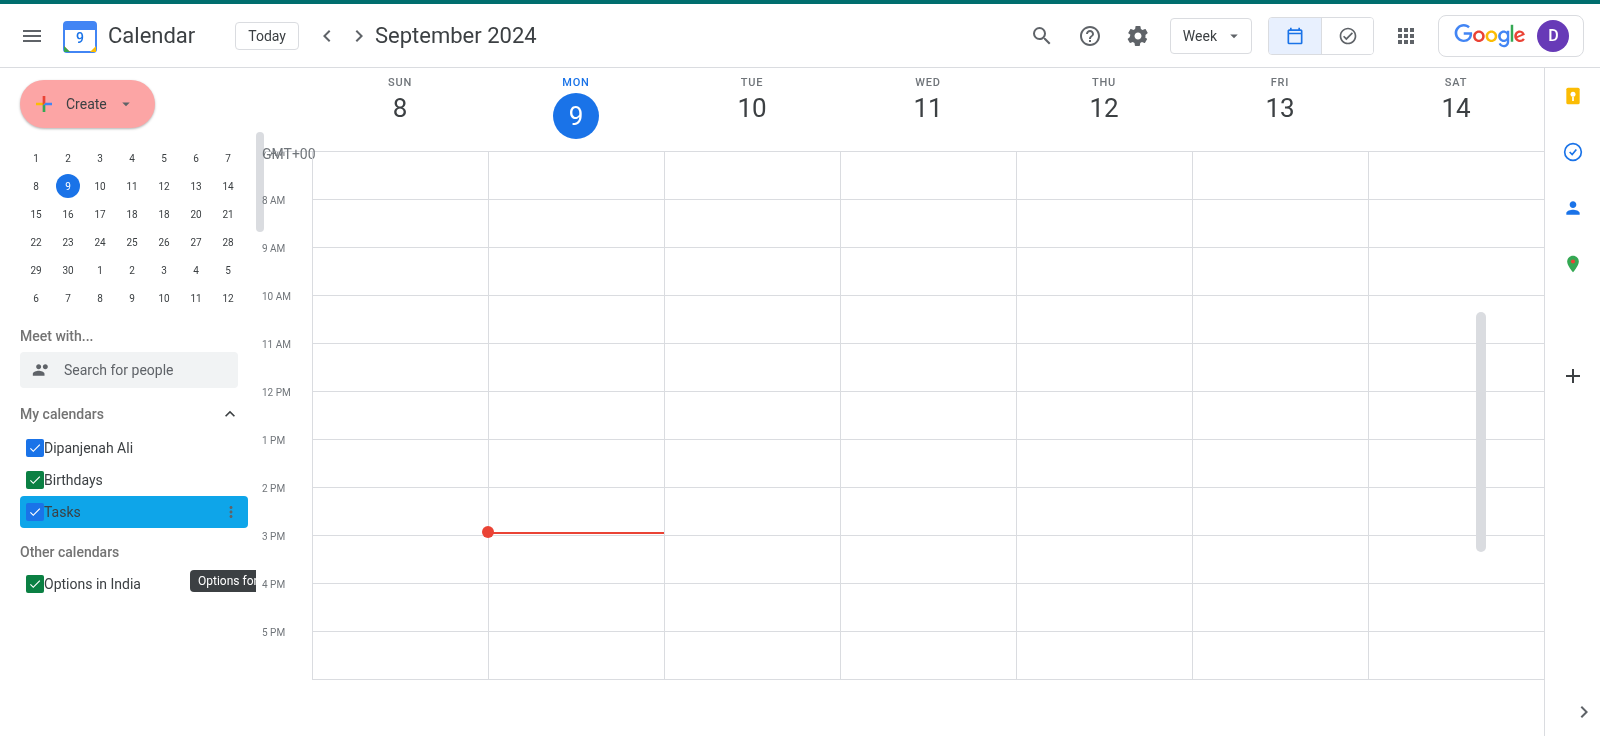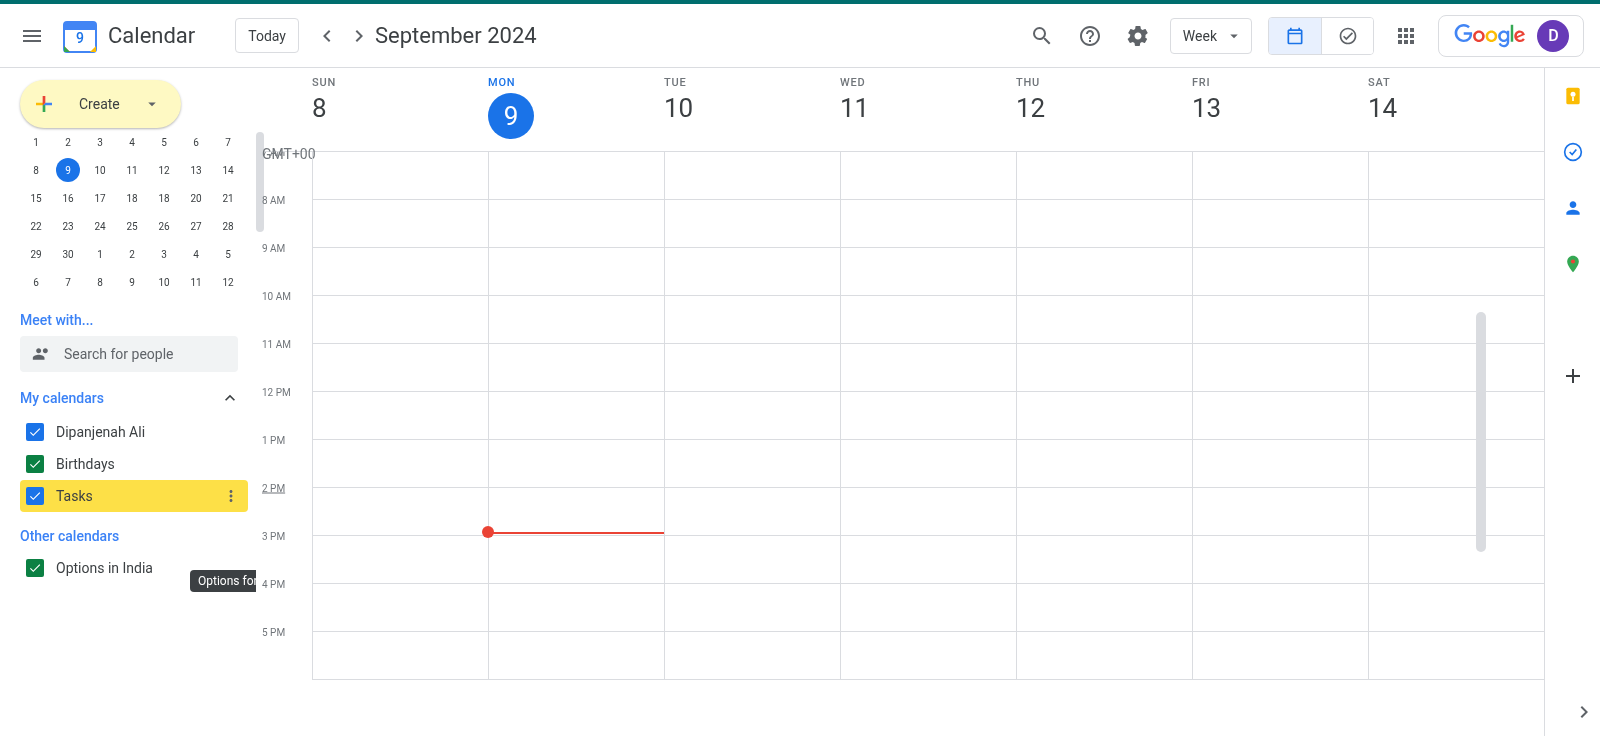--- a/index.html
+++ b/index.html
@@ -3,51 +3,51 @@
 <meta charset="utf-8">
 <style>
 * { box-sizing: border-box; margin: 0; padding: 0; font-family: 'Google Sans', Roboto, Arial, sans-serif; }
 body { background: #fff; color: #3c4043; overflow: hidden; }
 .topstripe { height: 4px; background: #006e6e; }
 .header { height: 64px; display: flex; align-items: center; padding: 0 8px; border-bottom: 1px solid #dadce0; }
 .hbtn { width: 48px; height: 48px; border: none; background: transparent; border-radius: 50%; display: flex; align-items: center; justify-content: center; cursor: pointer; color: #5f6368; }
 .logo { display: flex; align-items: center; margin-left: 4px; margin-right: 40px; }
 .logoimg { width: 40px; height: 40px; position: relative; }
 .appname { font-size: 22px; color: #3c4043; margin-left: 8px; text-align: right; }
-.todaybtn { height: 35px; padding: 0 12px; border: 1px solid #dadce0; background: #fff; border-radius: 4px; font-size: 14px; color: #3c4043; cursor: pointer; margin-right: 12px; }
+.todaybtn { height: 28px; padding: 0 12px; border: 1px solid #dadce0; background: #fff; border-radius: 4px; font-size: 14px; color: #3c4043; cursor: pointer; margin-right: 12px; }
 .navarrow { width: 32px; height: 32px; border: none; background: transparent; border-radius: 50%; cursor: pointer; color: #5f6368; display: flex; align-items: center; justify-content: center; }
 .monthlabel { font-size: 22px; color: #3c4043; }
 .spacer { flex: 1; }
 .viewsel { height: 36px; padding: 0 8px 0 12px; border: 1px solid #dadce0; background: #fff; border-radius: 4px; font-size: 14px; color: #3c4043; cursor: pointer; display: flex; align-items: center; gap: 8px; margin: 0 8px; }
 .seggroup { display: flex; border: 1px solid #dadce0; border-radius: 4px; overflow: hidden; margin: 0 8px; }
 .segbtn { width: 52px; height: 36px; border: none; background: #fff; display: flex; align-items: center; justify-content: center; cursor: pointer; color: #5f6368; }
 .segbtn.active { background: #e8f0fe; color: #1a73e8; }
 .segbtn + .segbtn { border-left: 1px solid #dadce0; }
 .glogo { font-size: 22px; font-weight: 500; color: #5f6368; letter-spacing: -1px; margin: 0 8px; border: 1px solid #dadce0; border-radius: 8px; padding: 4px 14px; display: flex; align-items: center; gap: 10px; }
 .avatar { width: 32px; height: 32px; border-radius: 50%; background: #673ab7; color: #fff; display: flex; align-items: center; justify-content: center; font-size: 16px; }
 .main { display: flex; height: calc(100vh - 68px); }
 .sidebar { width: 256px; padding: 12px 8px 0 20px; overflow-y: auto; position: relative; }
-.createbtn { height: 48px; padding: 0 20px 0 12px; border: none; background: #fef9c3; border-radius: 28px; box-shadow: 0 1px 3px rgba(0,0,0,.2), 0 1px 2px rgba(0,0,0,.12); display: flex; align-items: center; gap: 23px; font-size: 14px; color: #3c4043; cursor: pointer; }
+.createbtn { height: 48px; padding: 0 20px 0 12px; border: none; background: #fca5a5; border-radius: 28px; box-shadow: 0 1px 3px rgba(0,0,0,.2), 0 1px 2px rgba(0,0,0,.12); display: flex; align-items: center; gap: 10px; font-size: 14px; color: #3c4043; cursor: pointer; margin-bottom: 16px; }
 .plus { width: 24px; height: 24px; position: relative; }
 .minical { font-size: 10px; color: #3c4043; }
 .minirow { display: flex; }
 .minicell { width: 32px; height: 28px; display: flex; align-items: center; justify-content: center; cursor: pointer; border-radius: 50%; font-size: 10px; }
 .minicell.today { background: #1a73e8; color: #fff; width: 24px; height: 24px; margin: 2px 4px; }
-.sechead { font-size: 14px; color: #3b82f6; font-weight: 500; margin: 16px 0 8px; display: flex; justify-content: space-between; align-items: center; padding-right: 8px; }
+.sechead { font-size: 14px; color: #737373; font-weight: 500; margin: 16px 0 8px; display: flex; justify-content: space-between; align-items: center; padding-right: 8px; }
 .searchppl { height: 36px; background: #f1f3f4; border-radius: 4px; display: flex; align-items: center; padding: 0 12px; gap: 12px; color: #5f6368; font-size: 14px; margin-right: 10px; }
-.calitem { height: 32px; display: flex; align-items: center; gap: 12px; font-size: 14px; color: #3c4043; cursor: pointer; padding: 0 6px; border-radius: 4px; position: relative; }
-.calitem.hovered { background: #fde047; }
+.calitem { height: 32px; display: flex; align-items: center; font-size: 14px; color: #3c4043; cursor: pointer; padding: 0 6px; border-radius: 4px; position: relative; }
+.calitem.hovered { background: #0ea5e9; }
 .chk { width: 18px; height: 18px; border-radius: 2px; display: flex; align-items: center; justify-content: center; color: #fff; }
 .dots3 { position: absolute; right: 8px; color: #5f6368; cursor: pointer; }
 .tooltip { position: absolute; background: #3c4043; color: #fff; font-size: 12px; padding: 4px 8px; border-radius: 4px; left: 190px; top: 502px; white-space: nowrap; }
 .gridwrap { flex: 1; display: flex; position: relative; }
 .scrollhint { position: absolute; left: 0; top: 64px; width: 8px; height: 100px; background: #dadce0; border-radius: 4px; }
 .grid { flex: 1; display: flex; flex-direction: column; }
 .dayheaders { display: flex; border-bottom: 1px solid #dadce0; padding-left: 56px; }
-.dayhead { flex: 1; text-align: left; padding: 8px 0 12px; }
+.dayhead { flex: 1; text-align: center; padding: 8px 0 12px; }
 .dayname { font-size: 11px; color: #70757a; font-weight: 500; letter-spacing: .8px; }
 .daynum { font-size: 26px; color: #3c4043; margin-top: 4px; }
 .dayhead.today .dayname { color: #1a73e8; }
 .dayhead.today .daynum { background: #1a73e8; color: #fff; width: 46px; height: 46px; border-radius: 50%; display: inline-flex; align-items: center; justify-content: center; }
 .tzlabel { position: absolute; left: 6px; top: 78px; font-size: 14px; color: #70757a; }
 .hours { flex: 1; overflow-y: auto; position: relative; text-align: right; }
 .hourrows { position: relative; margin-left: 56px; }
 .hrow { height: 48px; border-bottom: 1px solid #dadce0; display: flex; }
 .hcell { flex: 1; border-left: 1px solid #dadce0; }
 .hlabel { position: absolute; left: -50px; font-size: 10px; color: #70757a; transform: translateY(-50%); }
@@ -376,21 +376,21 @@
             <div class="hlabel" style="top: 288px;">1 PM</div>
             <div class="hrow">
               <div class="hcell"></div>
               <div class="hcell"></div>
               <div class="hcell"></div>
               <div class="hcell"></div>
               <div class="hcell"></div>
               <div class="hcell"></div>
               <div class="hcell"></div>
             </div>
-            <div class="hlabel" style="top: 336px; text-decoration: underline;">2 PM</div>
+            <div class="hlabel" style="top: 336px;">2 PM</div>
             <div class="hrow">
               <div class="hcell"></div>
               <div class="hcell"></div>
               <div class="hcell"></div>
               <div class="hcell"></div>
               <div class="hcell"></div>
               <div class="hcell"></div>
               <div class="hcell"></div>
             </div>
             <div class="hlabel" style="top: 384px;">3 PM</div>

